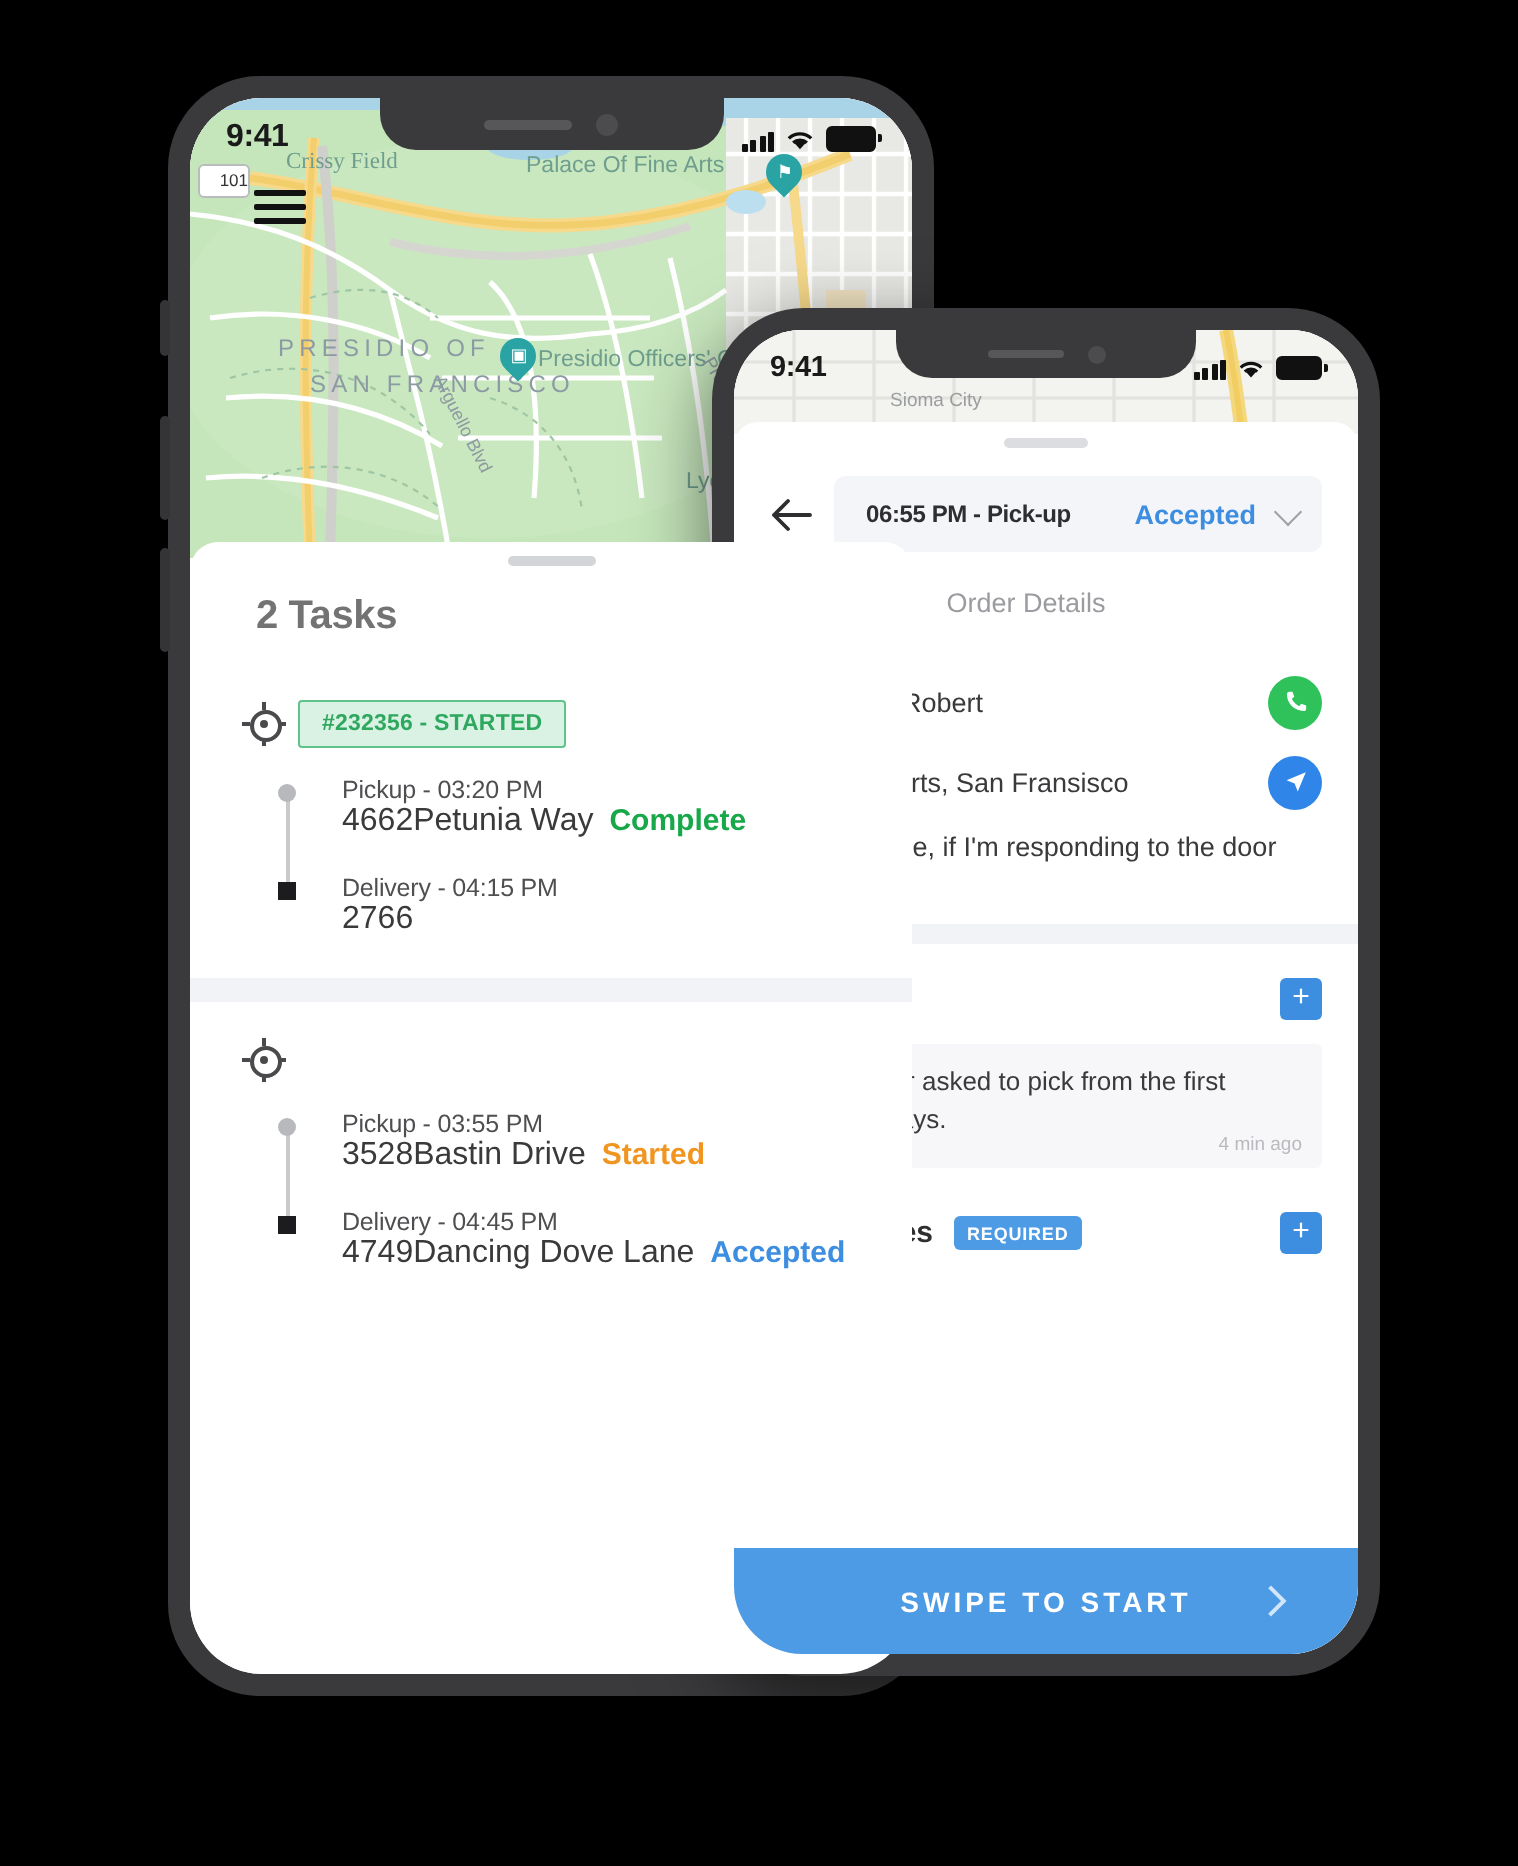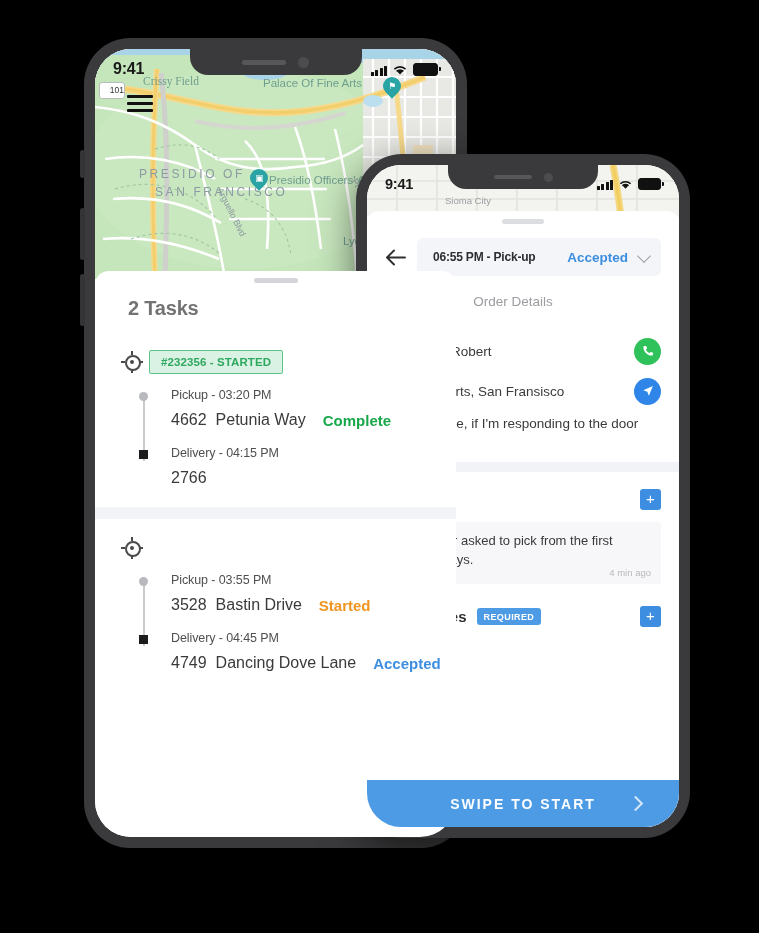--- a/index.html
+++ b/index.html
@@ -179,23 +179,23 @@
   .leg .dot {
     position:absolute; left:0; top:4px;
     width:9px; height:9px; border-radius:50%; background:#b8b9bd;
   }
   .leg .sq {
     position:absolute; left:0; top:4px;
     width:9px; height:9px; background:#1c1c1e;
   }
   .leg-time { font-size:12.5px; color:#4f4f52; letter-spacing:-0.1px; }
   .leg-addr {
-    margin-top: 9px;
+    margin-top: 0;
     font-size: 16px; color:#3a3a3c;
-    display:flex; align-items:center; gap: 9px;
+    display:flex; align-items:flex-start; 
     white-space: nowrap;
   }
   .leg-addr .num { font-weight:400; }
   .leg-addr .st { }
   .leg-status { font-weight: 700; font-size: 15px; margin-left: 8px; }
 
   
   .detail-top-map { position:absolute; left:0; right:0; top:0; height:52px; background:#f7f7f5; overflow:hidden; }
   .detail-sheet {
     position:absolute; left:0; right:0; top:46px; bottom:0;
@@ -313,21 +313,21 @@
   }
   .sig-box {
     margin-top: 13px;
     width: 56px; height: 52px;
     background:#f4f4f6;
     display:flex; align-items:center; justify-content:center;
     cursor:pointer;
   }
   .swipe-bar {
     position:absolute; left:0; right:0; bottom:0;
-    height: 47px;
+    height: 53px;
     background:#4d9ae5;
     display:flex; align-items:center; justify-content:center;
     cursor:pointer;
     z-index: 30;
   }
   .swipe-txt {
     color:#fff; font-size:14px; font-weight:700; letter-spacing:2px;
   }
   .swipe-chev {
     position:absolute; right: 38px;

